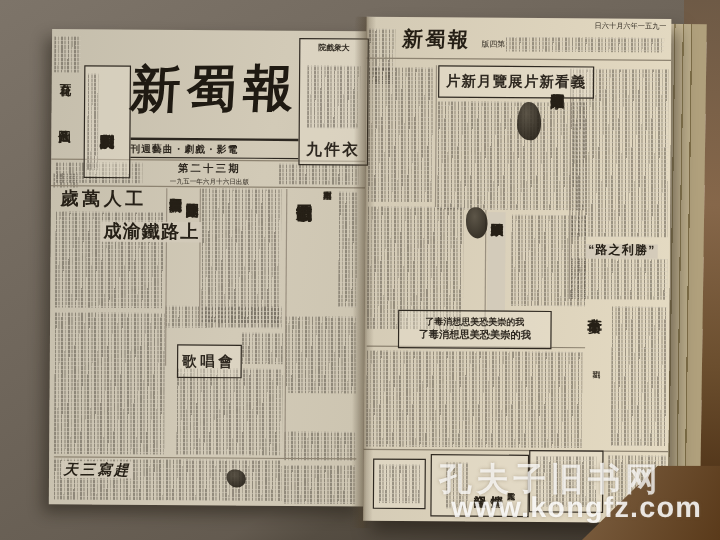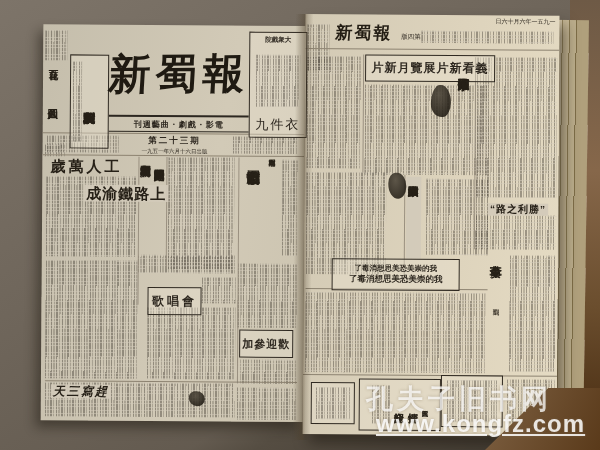--- a/index.html
+++ b/index.html
@@ -53,28 +53,28 @@
       <div class="hl v" style="left:6px;top:38px;height:34px;font-size:9.5px;">百花台</div>
       <div class="hl v" style="left:5px;top:76px;height:40px;font-size:10.5px;">八仙圖</div>
       <div class="dense" style="left:2px;top:120px;width:22px;height:12px;"></div>
 
       <div class="box" style="left:27px;top:30px;width:37px;height:92px;">
         <div class="dense" style="left:2px;top:6px;width:9px;height:80px;"></div>
         <span class="hl v" style="position:static;font-size:12px;">實驗川劇院</span>
       </div>
 
       <div class="hl" style="left:64px;top:28px;width:144px;font-size:42px;letter-spacing:5px;text-align:center;transform:skewX(-4deg) rotate(-1deg);color:#1f1a12;">新蜀報</div>
-      <div style="position:absolute;left:66px;top:90px;width:140px;height:14px;border-top:2px solid #2c2720;border-bottom:1px solid #2c2720;display:flex;align-items:center;justify-content:center;z-index:2;">
+      <div style="position:absolute;left:66px;top:90px;width:140px;height:14px;border-top:2px solid #2c2720;border-bottom:1px solid #2c2720;display:flex;align-items:center;z-index:2;">
         <span style="font-size:8px;font-weight:bold;letter-spacing:1px;">刊週藝曲・劇戲・影電</span>
       </div>
 
       <div class="box small-center" style="left:206px;top:6px;width:52px;height:98px;justify-content:space-between;padding:3px 2px;">
         <span style="font-size:6.5px;font-weight:bold;">院戲衆大</span>
         <div class="dense" style="position:static;width:44px;height:52px;"></div>
-        <span style="font-size:13px;font-weight:normal;letter-spacing:2px;">九件衣</span>
+        <span style="font-size:13px;font-weight:bold;letter-spacing:2px;">九件衣</span>
       </div>
 
       <div class="rule-h" style="left:0;top:108px;width:262px;"></div>
       <div class="dense" style="left:4px;top:111px;width:72px;height:17px;"></div>
       <div class="small-center" style="position:absolute;left:80px;top:110px;width:104px;z-index:2;">
         <span style="font-size:8.5px;font-weight:bold;letter-spacing:2px;">第二十三期</span>
         <span style="font-size:5.5px;margin-top:1px;">一九五一年六月十六日出版</span>
       </div>
       <div class="dense" style="left:190px;top:111px;width:66px;height:17px;"></div>
       <div class="rule-h" style="left:0;top:130px;width:262px;"></div>
@@ -96,23 +96,20 @@
       <div class="dense" style="left:160px;top:252px;width:34px;height:26px;"></div>
       <div class="dense" style="left:106px;top:282px;width:88px;height:72px;"></div>
       <div class="dense" style="left:240px;top:134px;width:16px;height:96px;"></div>
       <div class="dense" style="left:196px;top:238px;width:60px;height:64px;"></div>
       <div class="dense" style="left:196px;top:334px;width:60px;height:24px;"></div>
       <div class="dense" style="left:4px;top:358px;width:190px;height:34px;"></div>
       <div class="dense" style="left:196px;top:362px;width:60px;height:32px;"></div>
 
       <div class="box" style="left:106px;top:262px;width:52px;height:26px;">
         <span style="font-size:12px;font-weight:bold;letter-spacing:3px;">歌唱會</span>
-      </div>
-      <div class="box" style="left:198px;top:304px;width:52px;height:26px;">
-        <span style="font-size:11px;font-weight:bold;letter-spacing:1px;">加參迎歡</span>
       </div>
       <div class="hl plate" style="left:10px;top:360px;font-size:12px;letter-spacing:2px;font-style:italic;">天三寫趕</div>
       <div class="blob" style="left:148px;top:366px;width:16px;height:15px;"></div>
 
       <div class="rule-v" style="left:96px;top:132px;height:148px;"></div>
       <div class="rule-v" style="left:124px;top:132px;height:112px;"></div>
       <div class="rule-v" style="left:196px;top:132px;height:224px;"></div>
       <div class="rule-h" style="left:4px;top:356px;width:252px;"></div>
     </div>
 
@@ -176,14 +173,14 @@
       <div class="rule-v" style="left:100px;top:160px;height:100px;"></div>
       <div class="rule-h" style="left:2px;top:274px;width:182px;"></div>
     </div>
 
     <div class="gutter"></div>
   </div>
 
   <div class="wood-corner"></div>
 
   <div class="wm" style="left:366px;top:381px;font-size:27px;letter-spacing:4px;">孔夫子旧书网</div>
-  <div class="wm" style="left:376px;top:410px;font-size:24px;letter-spacing:1px;color:rgba(255,255,255,.85);text-decoration:underline;">www.kongfz.com</div>
+  <div class="wm" style="left:376px;top:410px;font-size:24px;letter-spacing:1px;color:rgba(255,255,255,.85);">www.kongfz.com</div>
 </div>
 
 </body></html>

